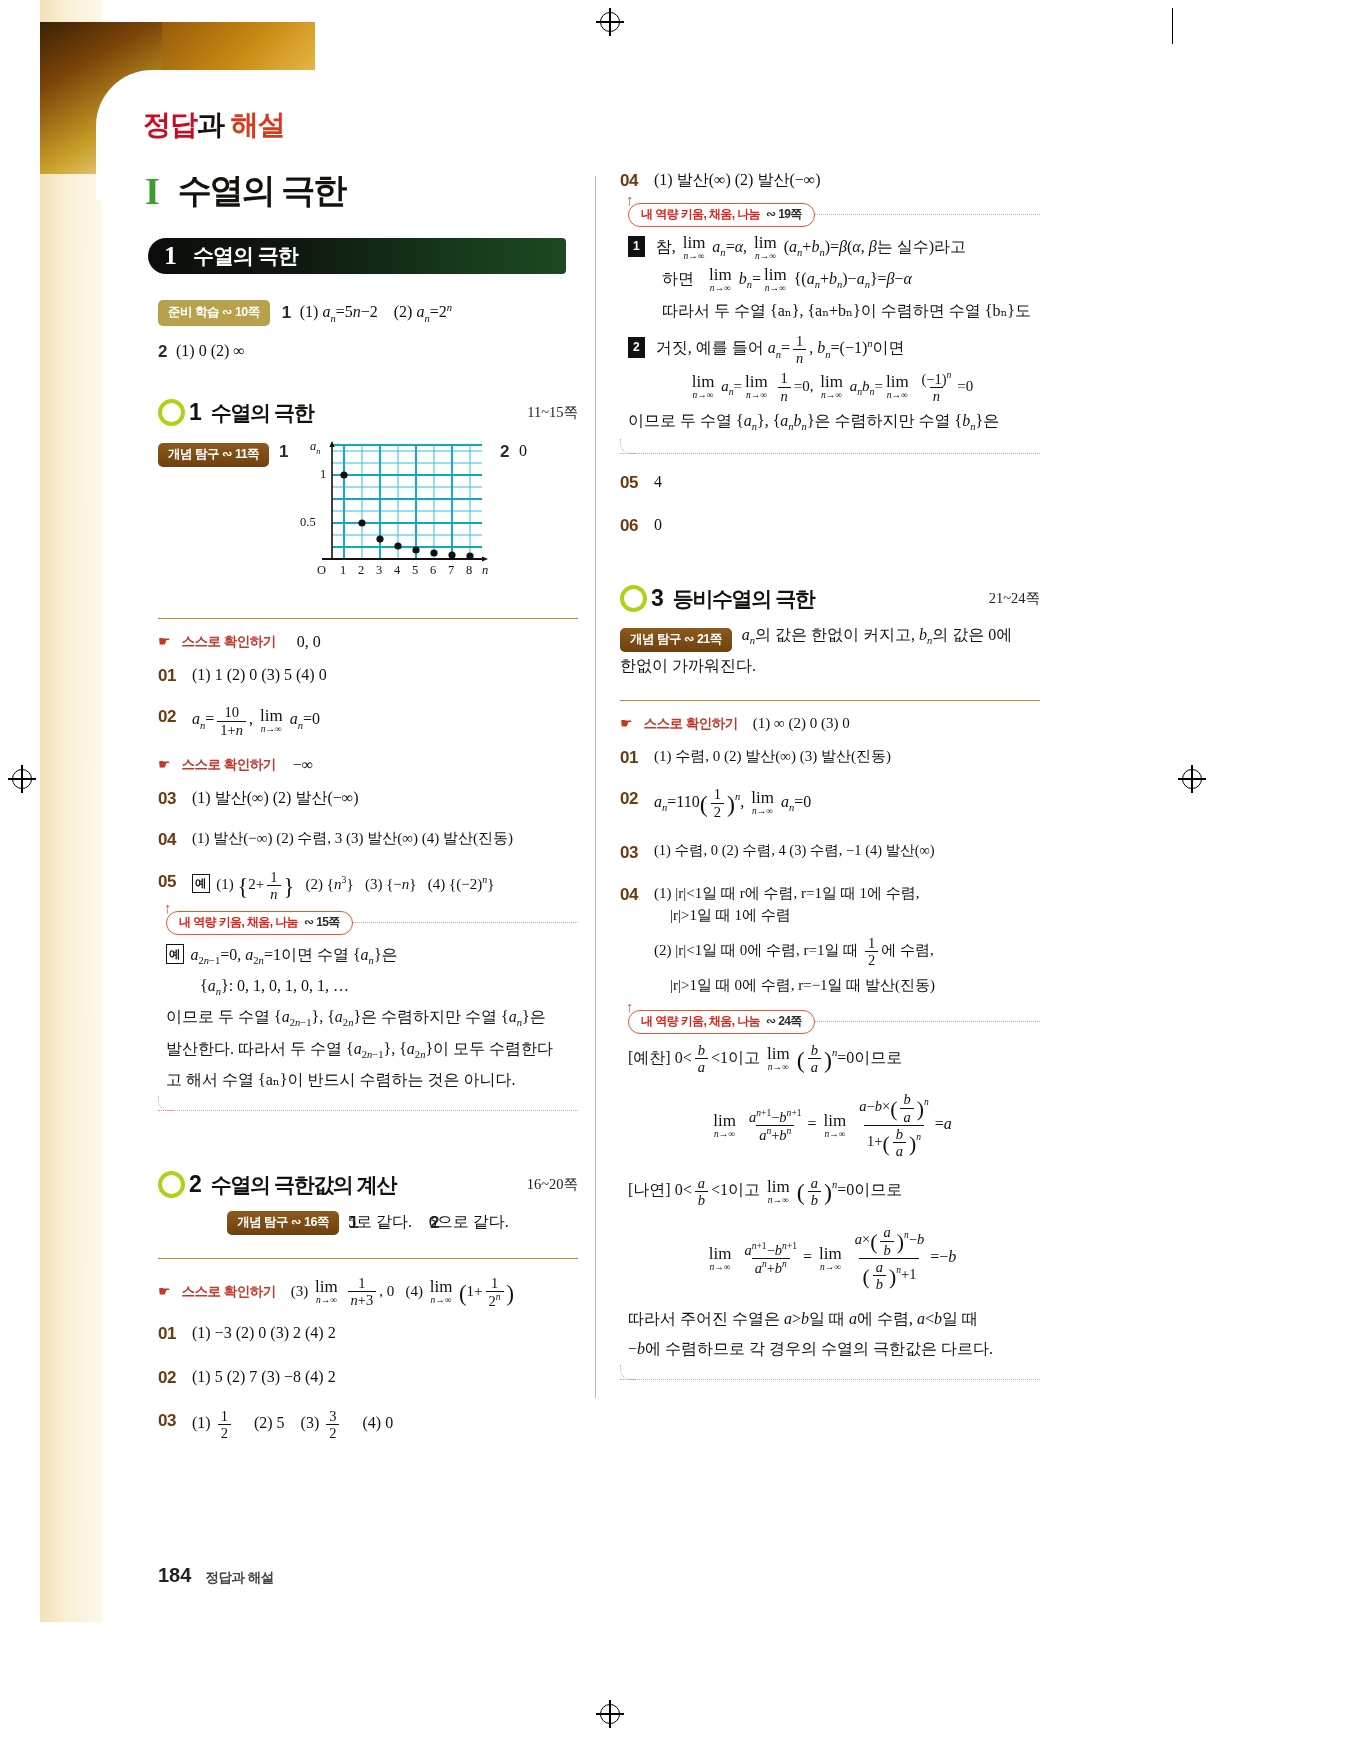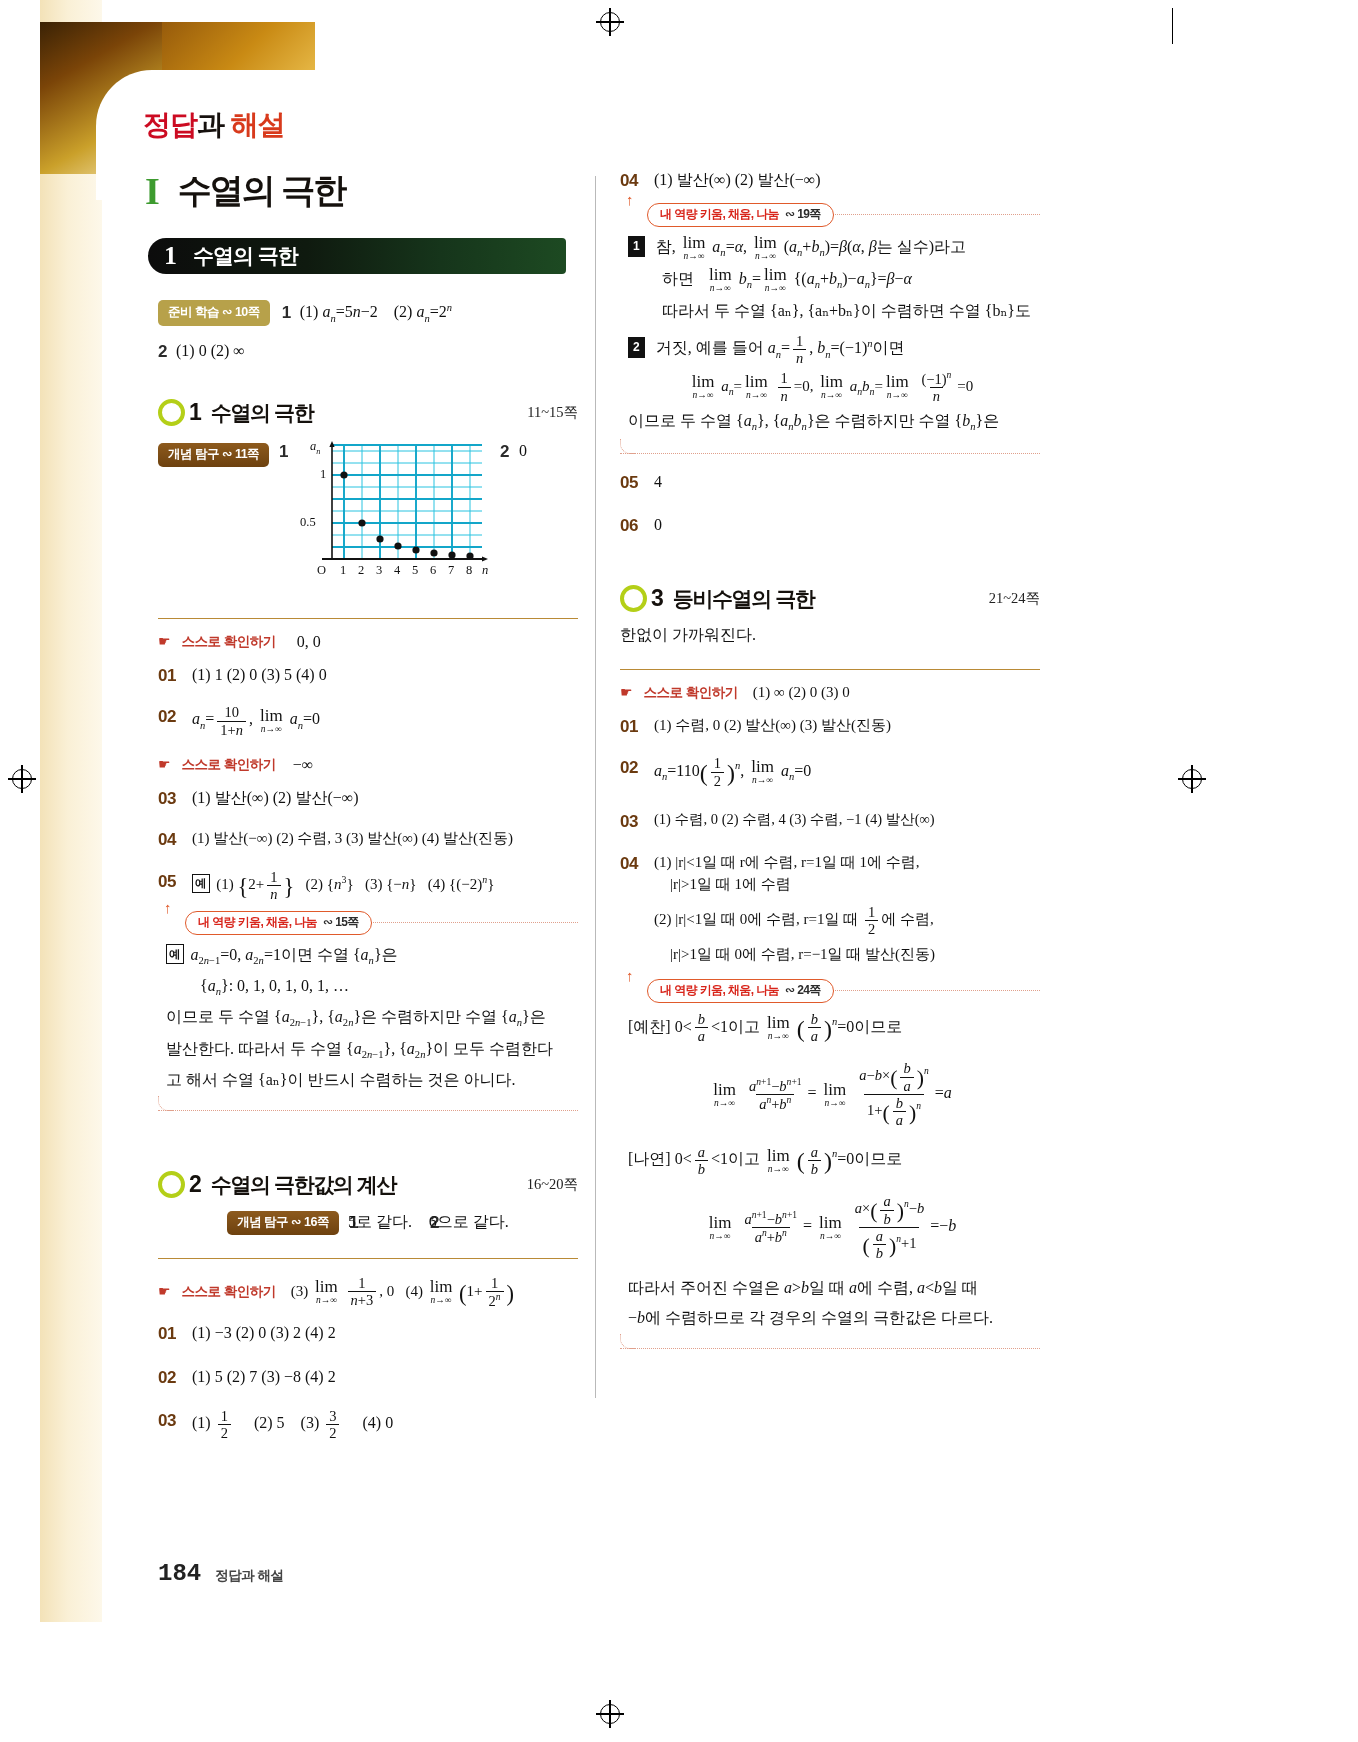--- a/index.html
+++ b/index.html
@@ -114,21 +114,21 @@
     font-family:"Liberation Sans","DejaVu Sans",sans-serif;font-weight:bold;font-size:21px;
     color:#15110d;letter-spacing:-1.4px;margin-left:5px;
   }
   .sub-head .pages{font-size:14.5px;color:#222;font-family:"Liberation Serif",serif;}
 
   .concept-line{border-bottom:1.3px solid #b98a36;padding-bottom:23px;margin-bottom:14px;}
 
   
   .callout{position:relative;margin:6px 0 14px 0;padding:30px 6px 14px 8px;}
   .callout .cap{
-    position:absolute;left:27px;top:-1px;display:flex;align-items:center;gap:6px;
+    position:absolute;left:8px;top:-1px;display:flex;align-items:center;gap:6px;
     background:#fff;border:1.4px solid #e05a2b;border-radius:13px;padding:2px 12px 3px;
     color:#d8241a;font-size:12px;font-weight:bold;letter-spacing:-0.6px;white-space:nowrap;
     font-family:"Liberation Sans","DejaVu Sans",sans-serif;z-index:3;
   }
   .callout .cap .pg{color:#2c2c2c;}
   .callout .arrow{position:absolute;left:6px;top:-11px;color:#e05a2b;font-size:15px;line-height:1;z-index:4;}
   .callout .dash-top{position:absolute;left:190px;right:0;top:10px;border-top:1.6px dotted #e0a08c;}
   .callout .dash-bot{position:absolute;left:0;right:0;bottom:0;border-top:1.6px dotted #e0a08c;}
   .callout .lcurve{position:absolute;left:0;bottom:0;width:14px;height:14px;
     border-left:1.6px dotted #e0a08c;border-bottom:1.6px dotted #e0a08c;border-radius:0 0 0 10px;}
@@ -157,21 +157,21 @@
   .paren{font-size:1.5em;vertical-align:-0.22em;font-family:"Liberation Serif",serif;}
   sup{font-size:.66em;}
   sub{font-size:.66em;}
 
   
   .graph-wrap{position:relative;width:192px;height:152px;}
   .axl{position:absolute;font-size:12.5px;font-family:"Liberation Serif",serif;}
 
   
   .footer{position:absolute;left:158px;bottom:155px;display:flex;align-items:baseline;gap:14px;}
-  .footer .pg{font-family:Liberation Mono, monospace;font-weight:bold;font-size:24px;color:#222;text-align:right;}
+  .footer .pg{font-family:Liberation Sans, sans-serif;font-weight:bold;font-size:20px;color:#222;text-align:right;}
   .footer .lb{font-family:"Liberation Sans","DejaVu Sans",sans-serif;font-weight:bold;font-size:13.5px;color:#444;letter-spacing:-0.5px;}
 </style>
 </head>
 <body>
 
 <div class="reg" style="left:596px;top:8px;">
     <span class="ring"></span>
   </div>
 <div class="reg" style="left:8px;top:765px;">
     <span class="ring"></span>
@@ -536,20 +536,26 @@
   <div class="sub-head" style="margin-top:46px;">
     <span class="lt">
       <span class="ring-mark"></span>
       <span class="sh-num">3</span>
       <span class="sh-t">등비수열의 극한</span>
     </span>
     <span class="pages">21~24쪽</span>
   </div>
 
   <div>
+    <div style="display:flex;align-items:flex-start;gap:10px;">
+      <span class="pill-brown" style="margin-top:3px;">개념 탐구 ∾ 21쪽</span>
+      <span style="font-size:16px;">
+        <span class="mi">a</span><sub class="mi">n</sub>의 값은 한없이 커지고, <span class="mi">b</span><sub class="mi">n</sub>의 값은 0에
+      </span>
+    </div>
     <div class="concept-line" style="font-size:16px;margin-top:4px;">한없이 가까워진다.</div>
   </div>
 
   <div class="tagline">
     <span class="hand-icon">☛</span>
     <span class="self-check">스스로 확인하기</span>
     <span style="font-size:15px;margin-left:6px;">(1) ∞     (2) 0     (3) 0</span>
   </div>
 
   <div class="row" style="margin-bottom:16px;">

